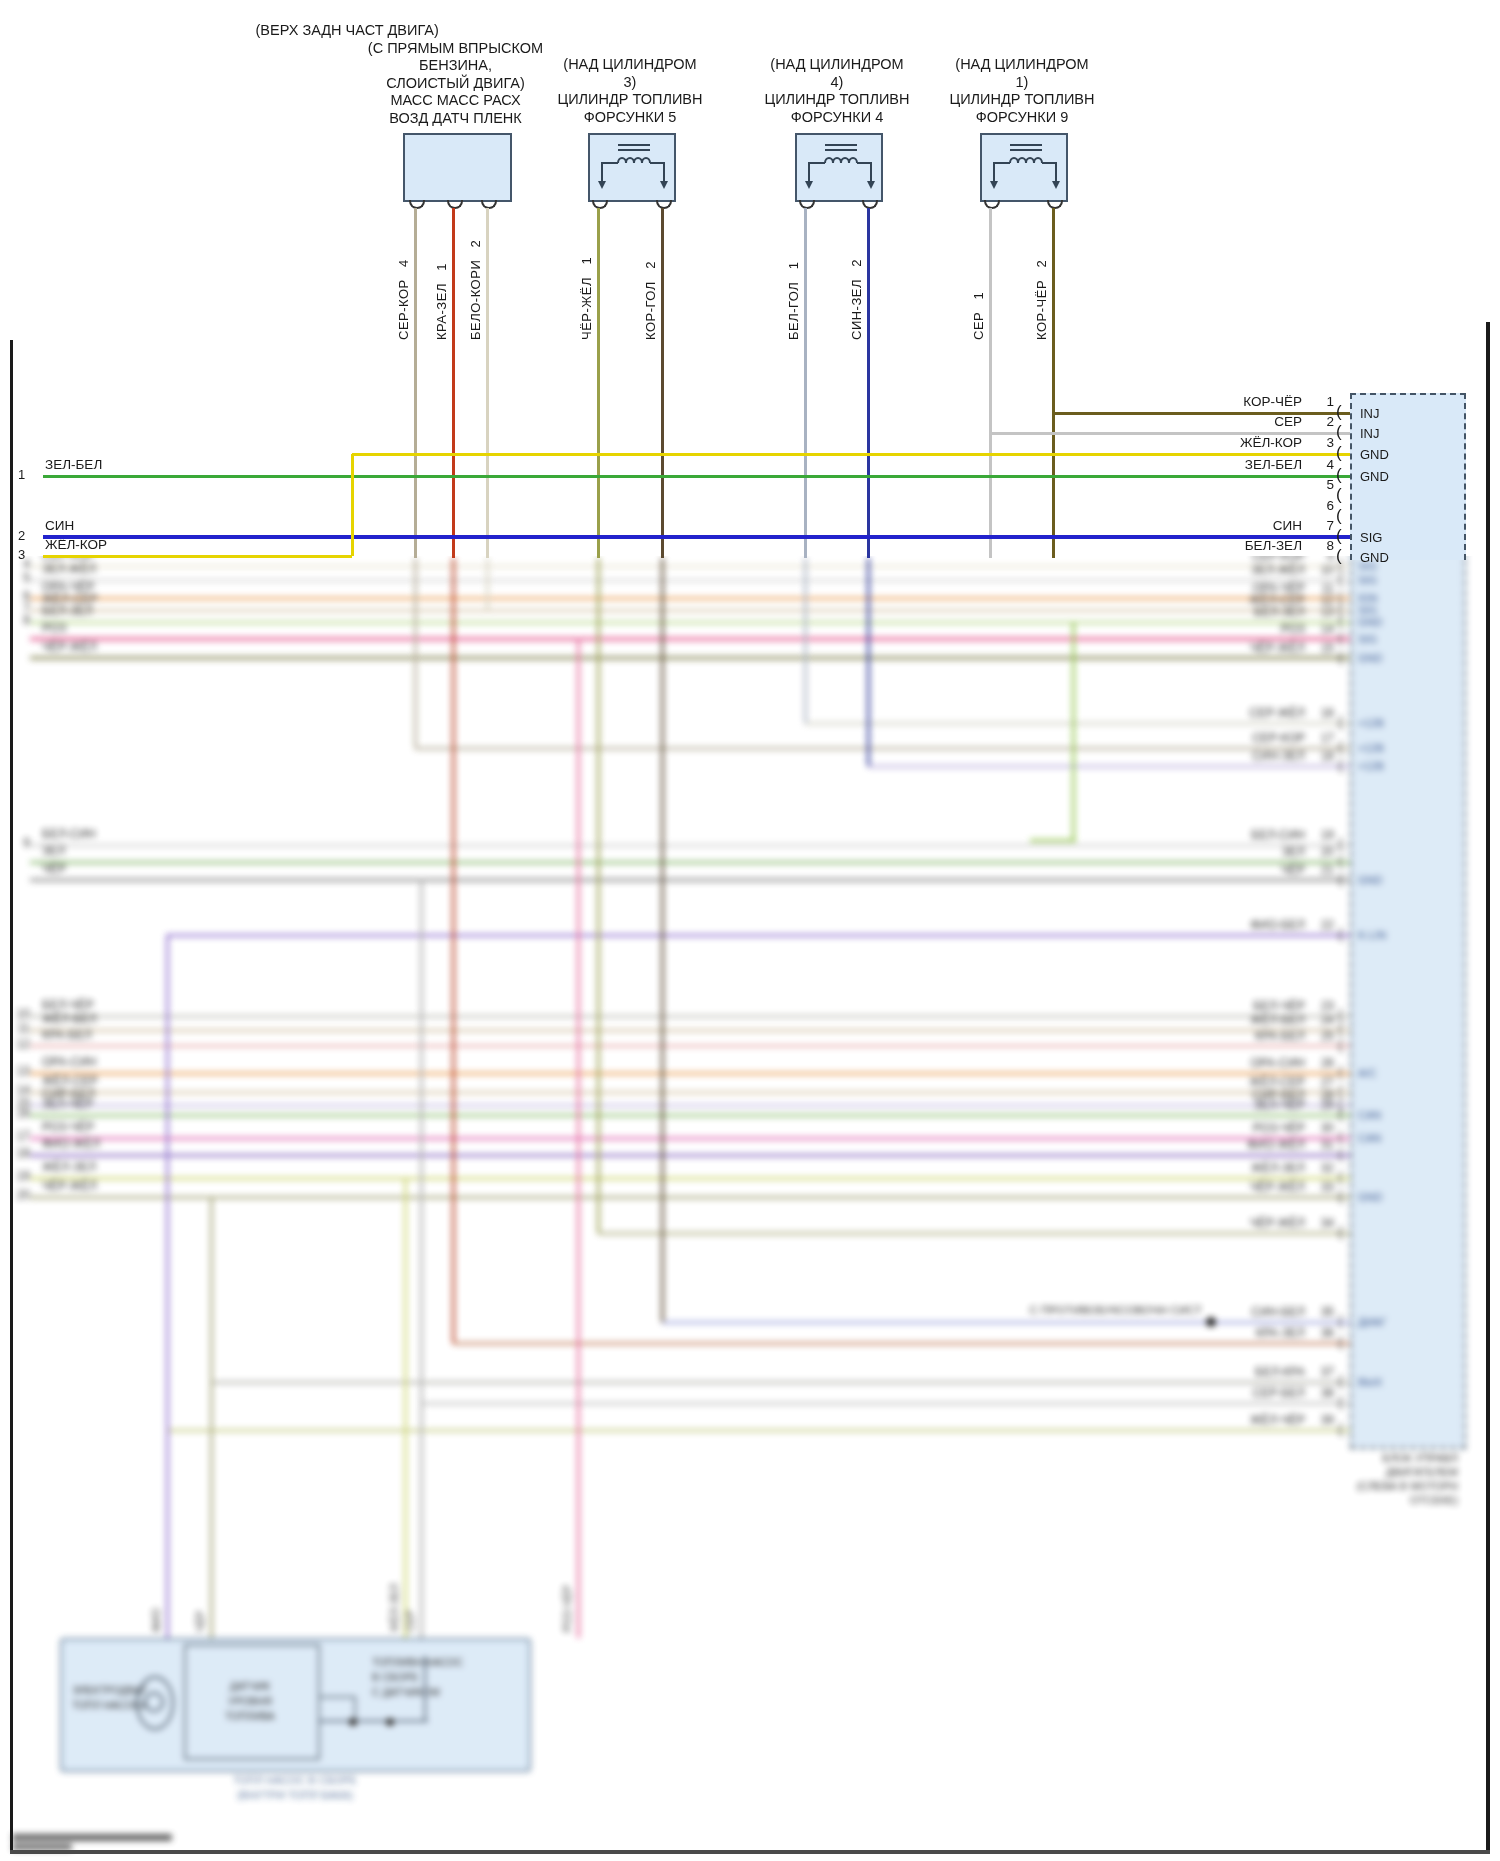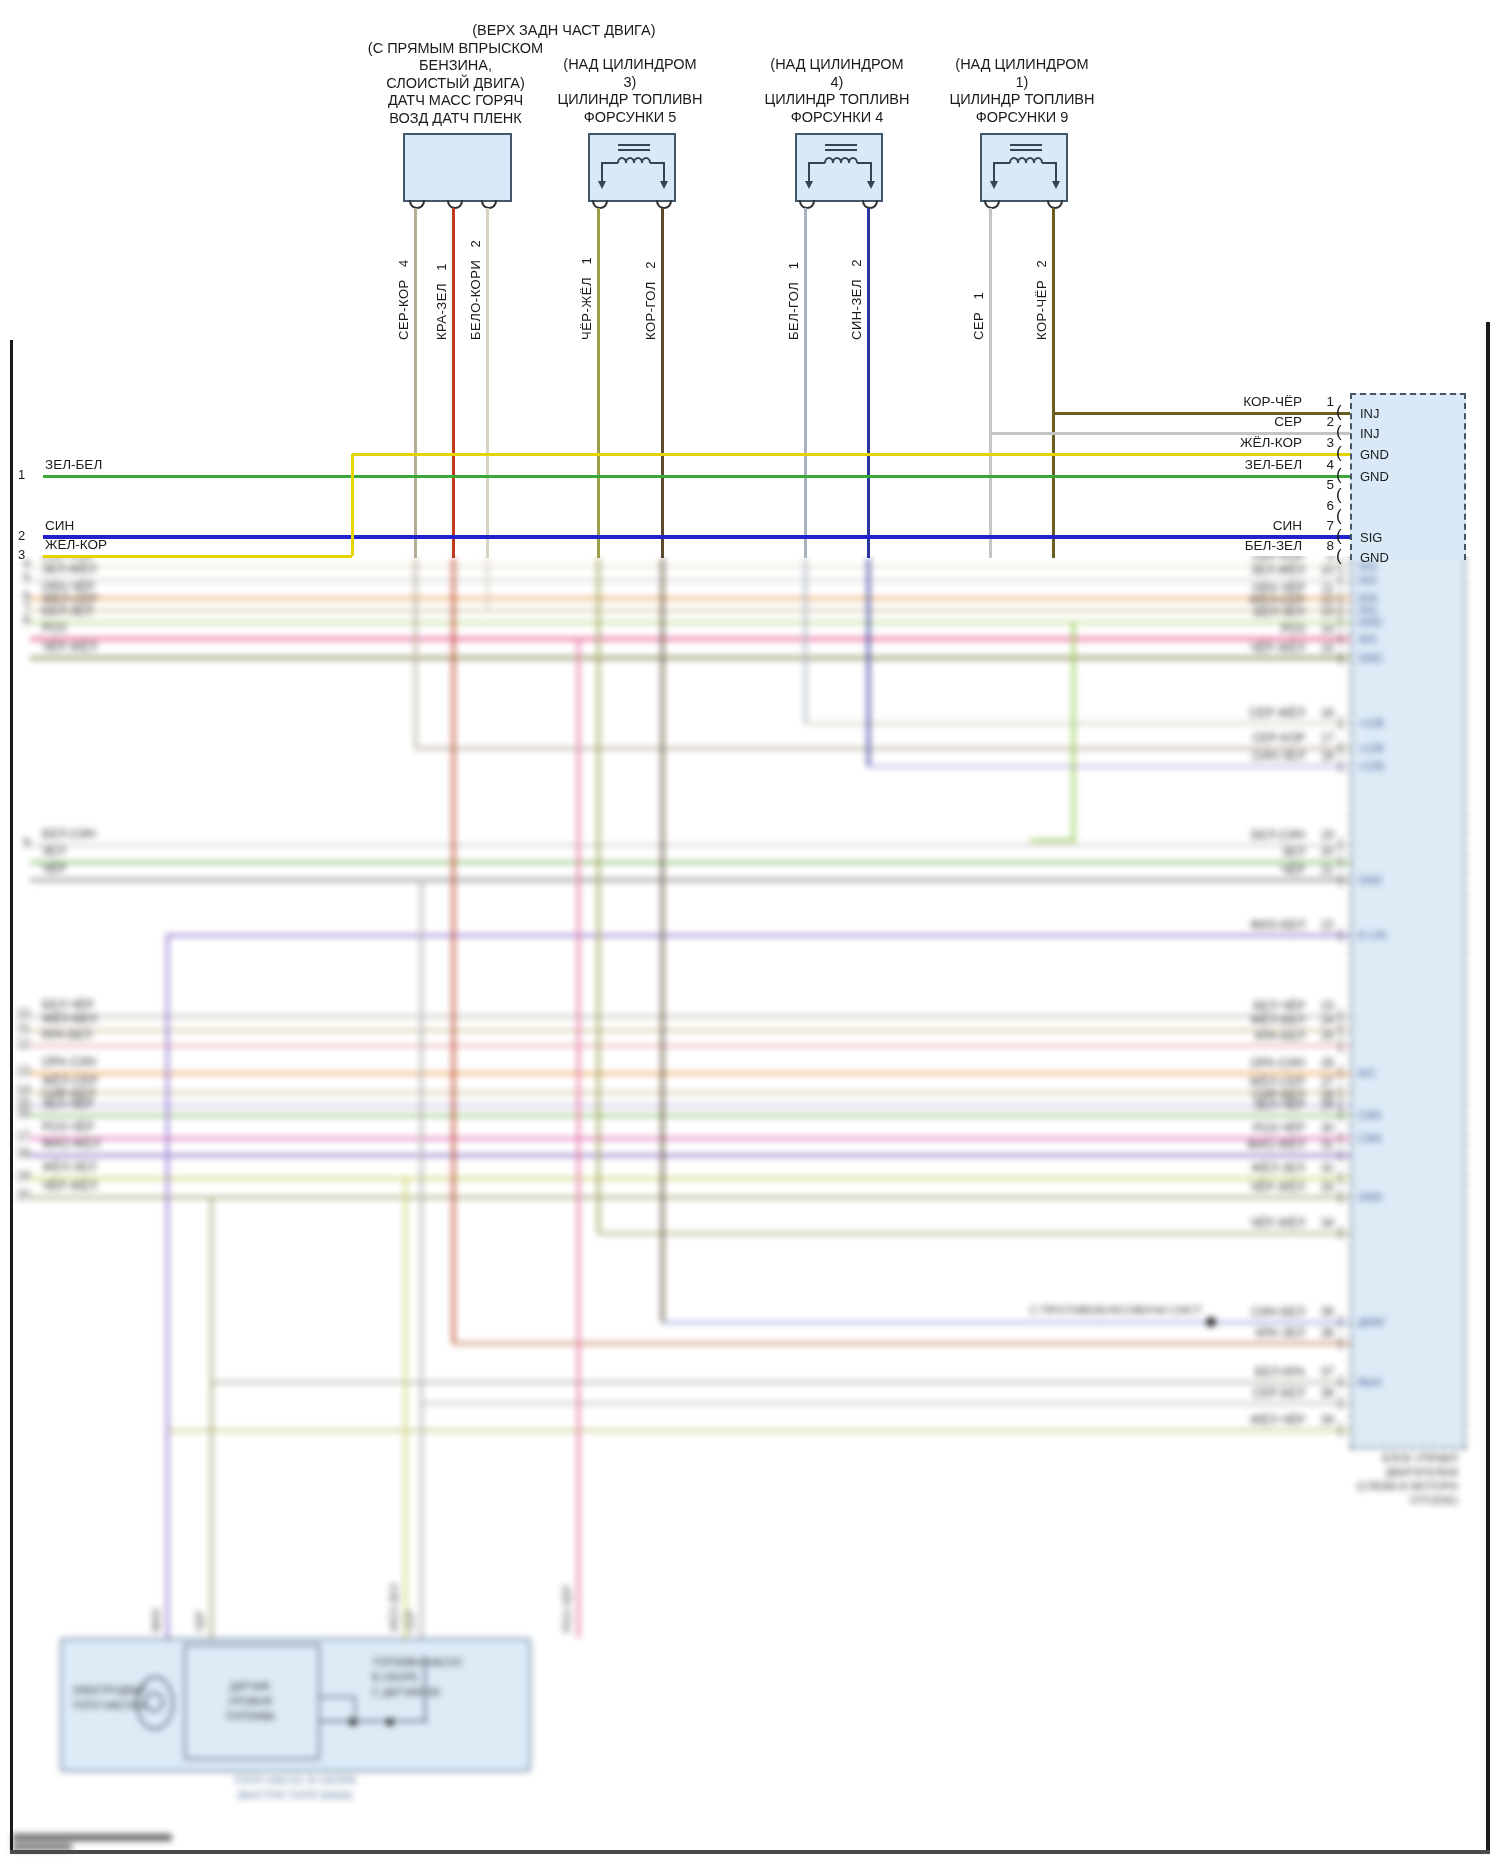--- a/index.html
+++ b/index.html
@@ -246,25 +246,25 @@
       <div class="abs" style="left: 386px; top: 1718px; width: 8px; height: 8px; background: rgb(34, 34, 34); border-radius: 50%;"></div>
       <div class="txt" style="left: 150px; top: 1774px; font-size: 11px; color: rgb(74, 106, 154); width: 290px; text-align: center;">ТОПЛ НАСОС В СБОРЕ</div>
       <div class="txt" style="left: 150px; top: 1789px; font-size: 11px; color: rgb(74, 106, 154); width: 290px; text-align: center;">(ВНУТРИ ТОПЛ БАКА)</div>
       <div class="abs" style="left: 12px; top: 1834px; width: 160px; height: 7px; background: rgb(85, 85, 85); border-radius: 2px;"></div>
       <div class="abs" style="left: 12px; top: 1844px; width: 60px; height: 6px; background: rgb(85, 85, 85); border-radius: 2px;"></div>
     </div>
   <div id="sharp-layer">
       <div class="abs" style="left: 10px; top: 340px; width: 2.5px; height: 1514px; background: rgb(26, 26, 26);"></div>
       <div class="abs" style="left: 1486px; top: 322px; width: 4px; height: 1532px; background: rgb(26, 26, 26);"></div>
       <div class="abs" style="left: 10px; top: 1850px; width: 1480px; height: 4px; background: rgb(74, 74, 74);"></div>
-      <div class="txt" style="left: 255.5px; top: 22px; font-size: 14.5px; color: rgb(26, 26, 26); width: 400px; text-align: right;">(ВЕРХ ЗАДН ЧАСТ ДВИГА)</div>
+      <div class="txt" style="left: 255.5px; top: 22px; font-size: 14.5px; color: rgb(26, 26, 26); width: 400px; text-align: left;">(ВЕРХ ЗАДН ЧАСТ ДВИГА)</div>
       <div class="txt" style="left: 255.5px; top: 39.5px; font-size: 14.5px; color: rgb(26, 26, 26); width: 400px; text-align: center;">(С ПРЯМЫМ ВПРЫСКОМ</div>
       <div class="txt" style="left: 255.5px; top: 57px; font-size: 14.5px; color: rgb(26, 26, 26); width: 400px; text-align: center;">БЕНЗИНА,</div>
       <div class="txt" style="left: 255.5px; top: 74.5px; font-size: 14.5px; color: rgb(26, 26, 26); width: 400px; text-align: center;">СЛОИСТЫЙ ДВИГА)</div>
-      <div class="txt" style="left: 255.5px; top: 92px; font-size: 14.5px; color: rgb(26, 26, 26); width: 400px; text-align: center;">ДАТЧ МАСС ГОРЯЧ</div>
+      <div class="txt" style="left: 255.5px; top: 92px; font-size: 14.5px; color: rgb(26, 26, 26); width: 400px; text-align: center;">МАСС МАСС РАСХ</div>
       <div class="txt" style="left: 255.5px; top: 109.5px; font-size: 14.5px; color: rgb(26, 26, 26); width: 400px; text-align: center;">ВОЗД ДАТЧ ПЛЕНК</div>
       <div class="abs" style="left: 403px; top: 133px; width: 105px; height: 65px; background: rgb(217, 233, 248); border: 2px solid rgb(68, 86, 106);"></div>
       <div class="abs arc" style="left: 409px; top: 200px; width: 12px; height: 7px;"></div>
       <div class="abs" style="left: 413.5px; top: 208px; width: 3px; height: 350px; background: rgb(181, 173, 150);"></div>
       <div class="vtxt" style="left: 396px; top: 205px; height: 135px; font-size: 13px; color: rgb(26, 26, 26);">СЕР-КОР&nbsp;&nbsp;&nbsp;4</div>
       <div class="abs arc" style="left: 447px; top: 200px; width: 12px; height: 7px;"></div>
       <div class="abs" style="left: 451.5px; top: 208px; width: 3px; height: 350px; background: rgb(194, 58, 26);"></div>
       <div class="vtxt" style="left: 434px; top: 205px; height: 135px; font-size: 13px; color: rgb(26, 26, 26);">КРА-ЗЕЛ&nbsp;&nbsp;&nbsp;1</div>
       <div class="abs arc" style="left: 481px; top: 200px; width: 12px; height: 7px;"></div>
       <div class="abs" style="left: 485.5px; top: 208px; width: 3px; height: 350px; background: rgb(216, 211, 192);"></div>

